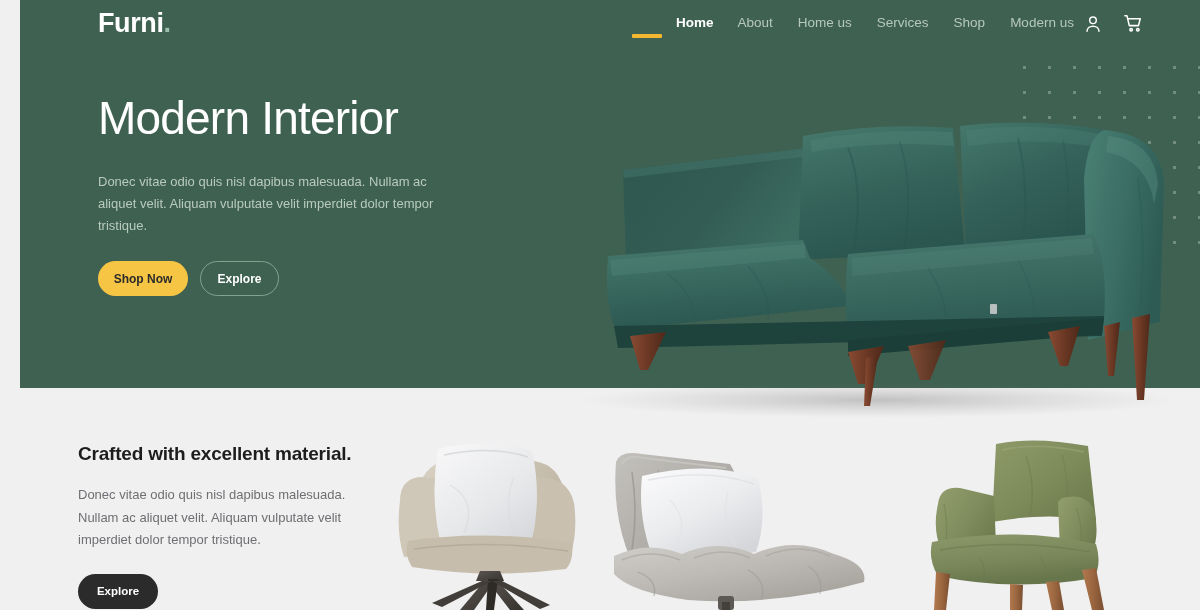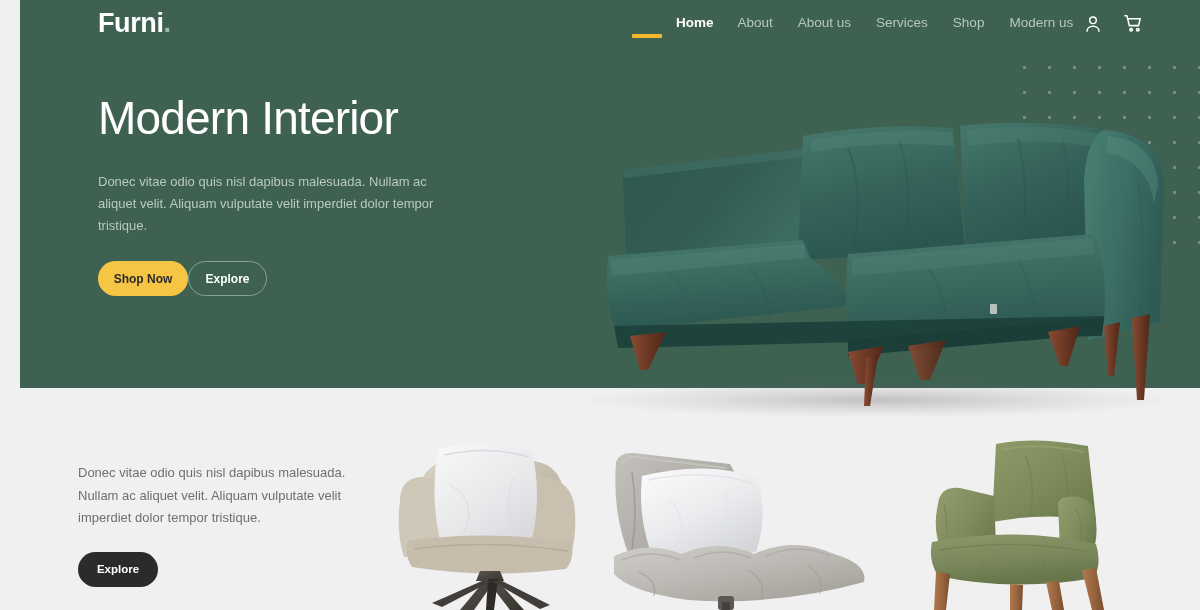--- a/index.html
+++ b/index.html
@@ -111,21 +111,21 @@
     color: #ffffff;
     letter-spacing: -0.8px;
   }
   .hero-sub {
     margin-top: 26px;
     font-size: 13px;
     line-height: 22px;
     color: #b9cabf;
     width: 350px;
   }
-  .hero-btns { margin-top: 24px; display: flex; align-items: center; }
+  .hero-btns { margin-top: 24px; display: flex; gap: 12px; align-items: center; }
   .btn {
     display: inline-flex;
     align-items: center;
     justify-content: center;
     border-radius: 30px;
     font-size: 12px;
     font-weight: 700;
     cursor: pointer;
     white-space: nowrap;
   }
@@ -206,21 +206,21 @@
 
     <div class="nav-links">
       <div class="nav-item active">
         <span>Home</span>
         <span class="nav-underline"></span>
       </div>
       <div class="nav-item">
         <span>About</span>
       </div>
       <div class="nav-item">
-        <span>About us</span>
+        <span>Home us</span>
       </div>
       <div class="nav-item">
         <span>Services</span>
       </div>
       <div class="nav-item">
         <span>Shop</span>
       </div>
       <div class="nav-item">
         <span>Modern us</span>
       </div>
@@ -335,20 +335,21 @@
       <path d="M318 250 L330 248 L322 298 L316 298 Z" fill="url(#woodLeg)"></path>
 
       <rect x="442" y="196" width="7" height="10" rx="1" fill="#d8d8d8" opacity="0.8"></rect>
     </svg>
   </div>
 </div>
 
 <div class="feature">
 
   <div class="feature-text">
+    <h2 class="feature-title">Crafted with excellent material.</h2>
     <p class="feature-body">Donec vitae odio quis nisl dapibus malesuada. Nullam ac aliquet velit. Aliquam vulputate velit imperdiet dolor tempor tristique.</p>
     <button class="btn btn-explore-dark">Explore</button>
   </div>
 
   <div class="products">
 
     <div class="product p1">
       <svg width="220" height="185" viewBox="0 0 220 185" fill="none">
         <defs>
           <linearGradient id="creamBody" x1="0" y1="0" x2="1" y2="0.6">

